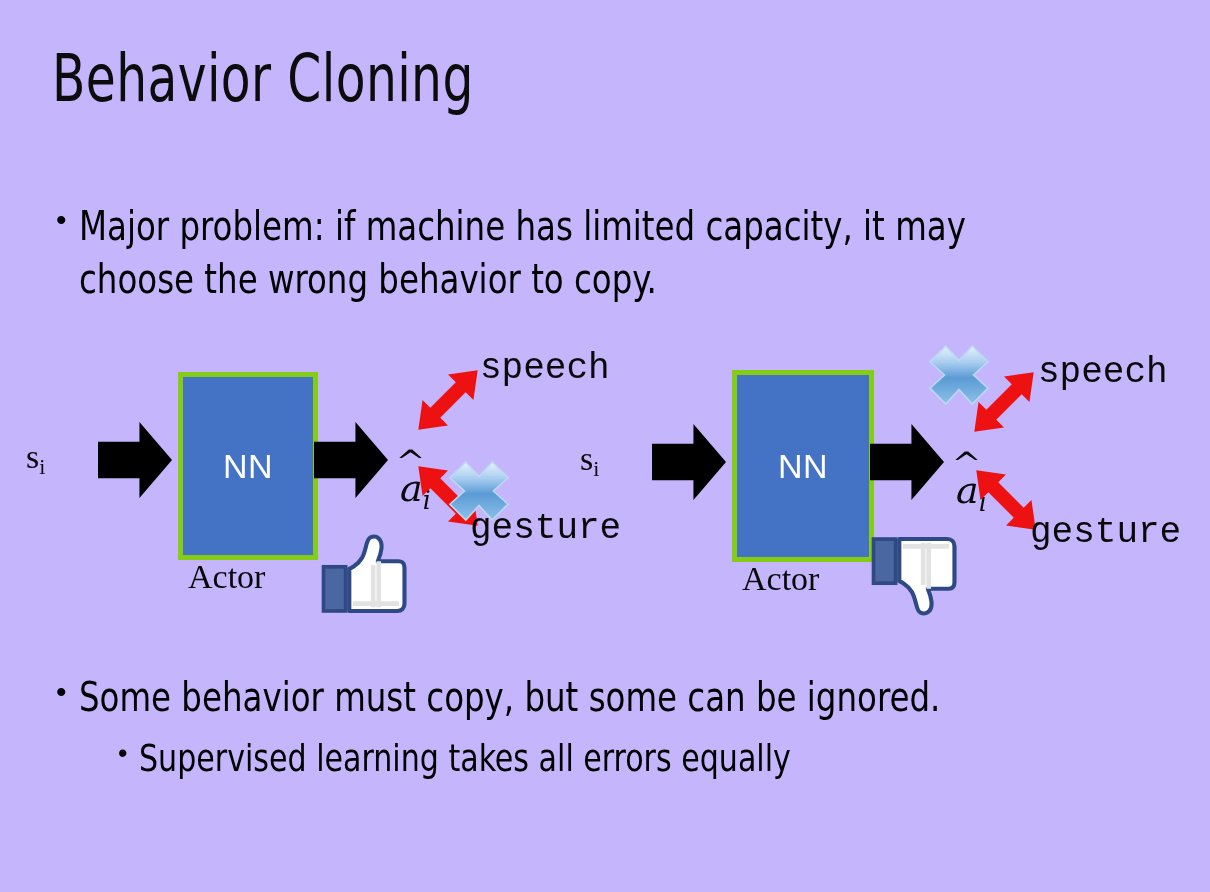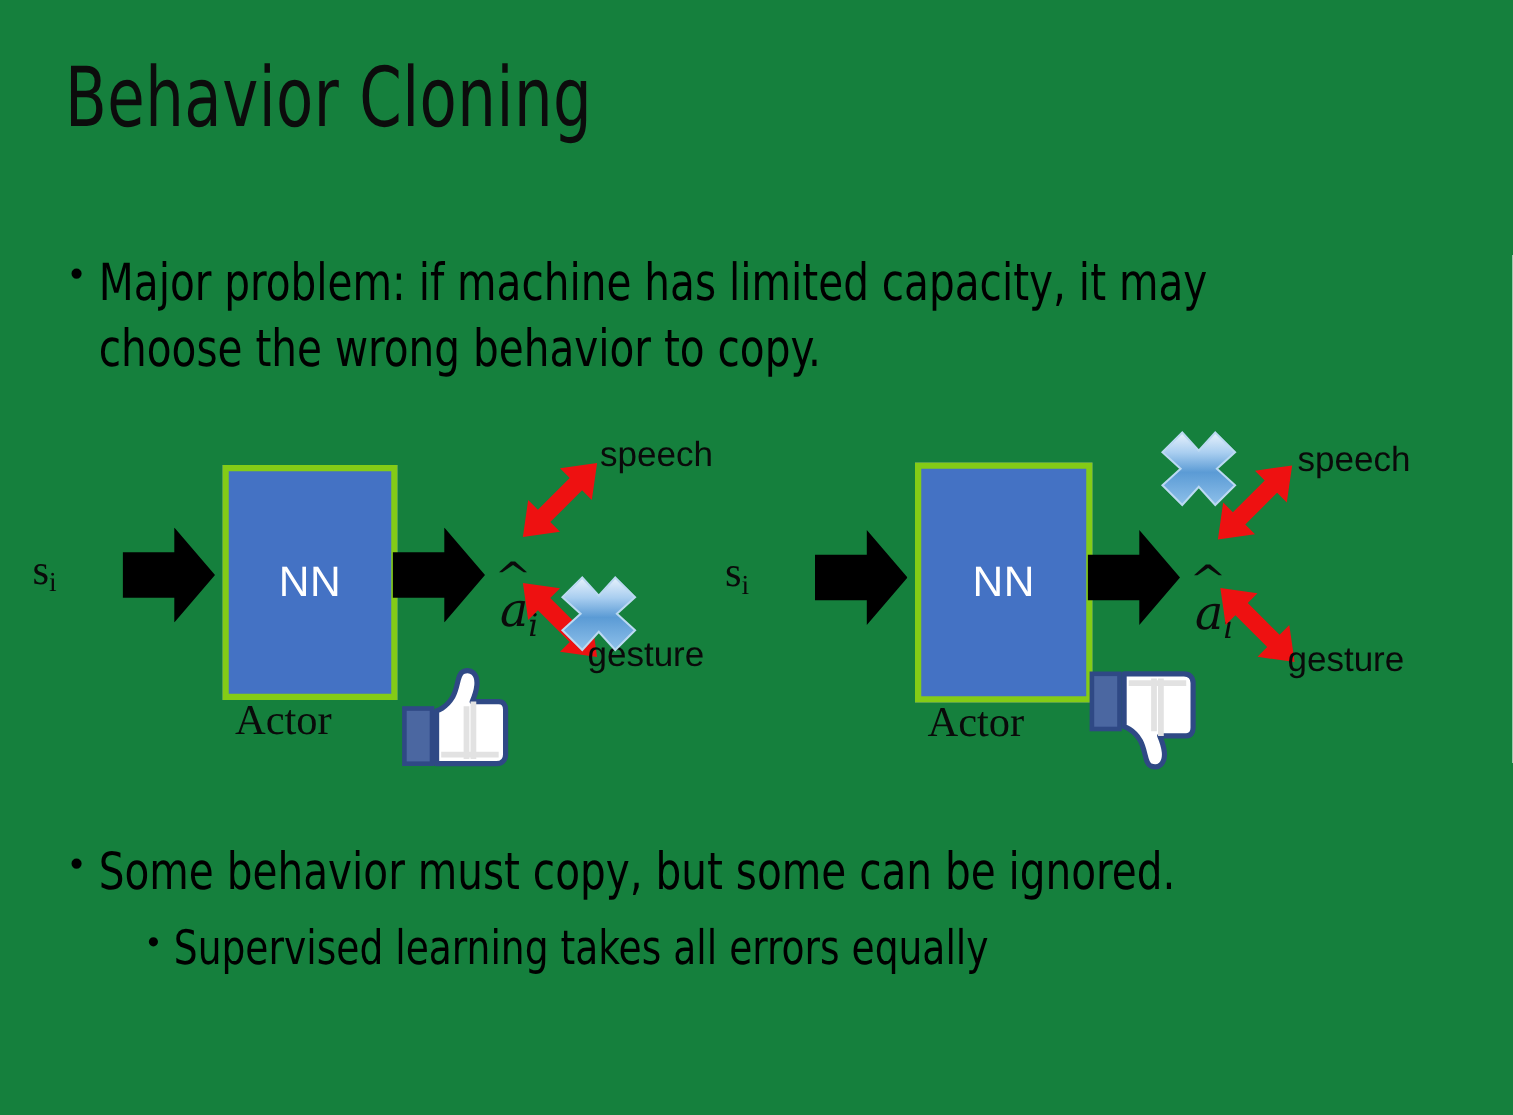--- a/index.html
+++ b/index.html
@@ -9,21 +9,21 @@
     background: #ffffff;
   }
   body {
     font-family: "Liberation Sans", sans-serif;
     -webkit-font-smoothing: antialiased;
   }
   #slide {
     position: relative;
     width: 1210px;
     height: 892px;
-    background: #15803d;
+    background: #c4b5fd;
     overflow: hidden;
   }
 
   
   .slide-title {
     position: absolute;
     left: 52px;
     top: 44px;
     font-family: "DejaVu Sans Condensed", "Liberation Sans Narrow", "Liberation Sans", sans-serif;
     font-size: 66px;
@@ -172,22 +172,22 @@
     line-height: 1;
   }
   .action-label .sub {
     font-size: 0.66em;
     vertical-align: -0.3em;
     font-style: italic;
   }
 
   .modality-label {
     position: absolute;
-    font-family: Liberation Sans, sans-serif;
-    font-size: 28px;
+    font-family: Liberation Mono, monospace;
+    font-size: 36px;
     color: #0a0a0a;
     white-space: nowrap;
   }
 
   .red-arrow {
     position: absolute;
     width: 104px;
     height: 104px;
   }
   .blue-x {

